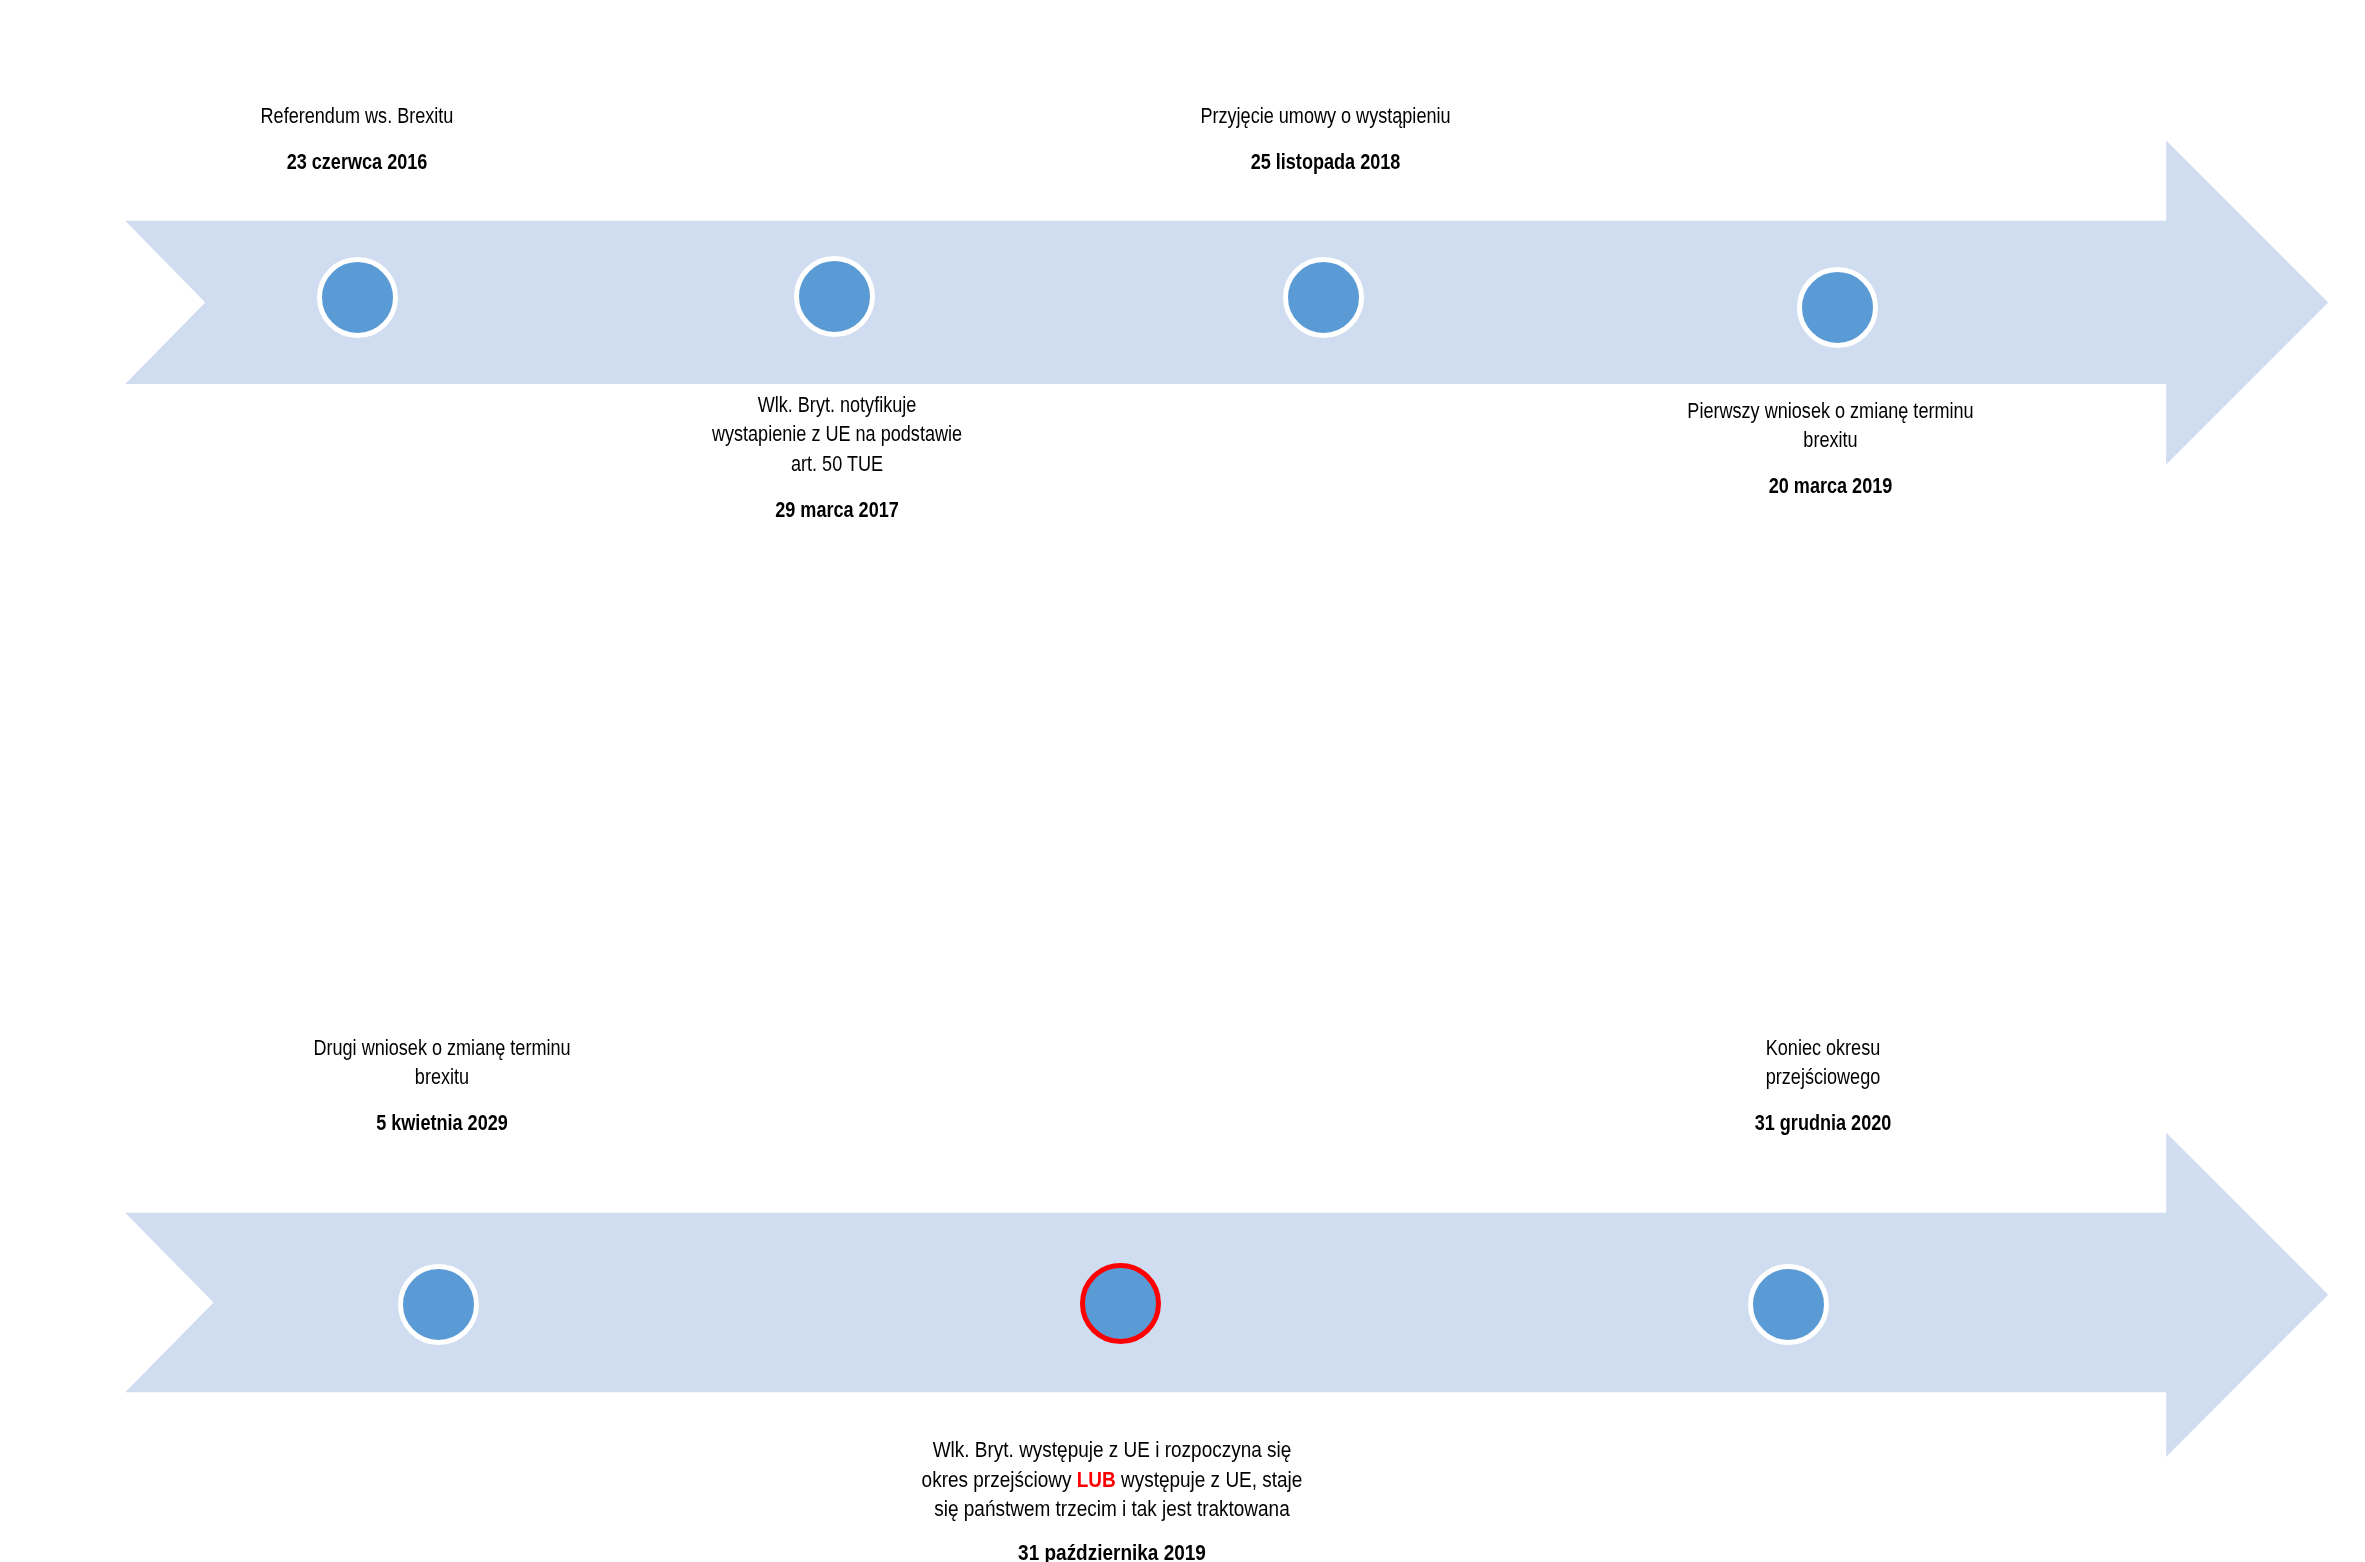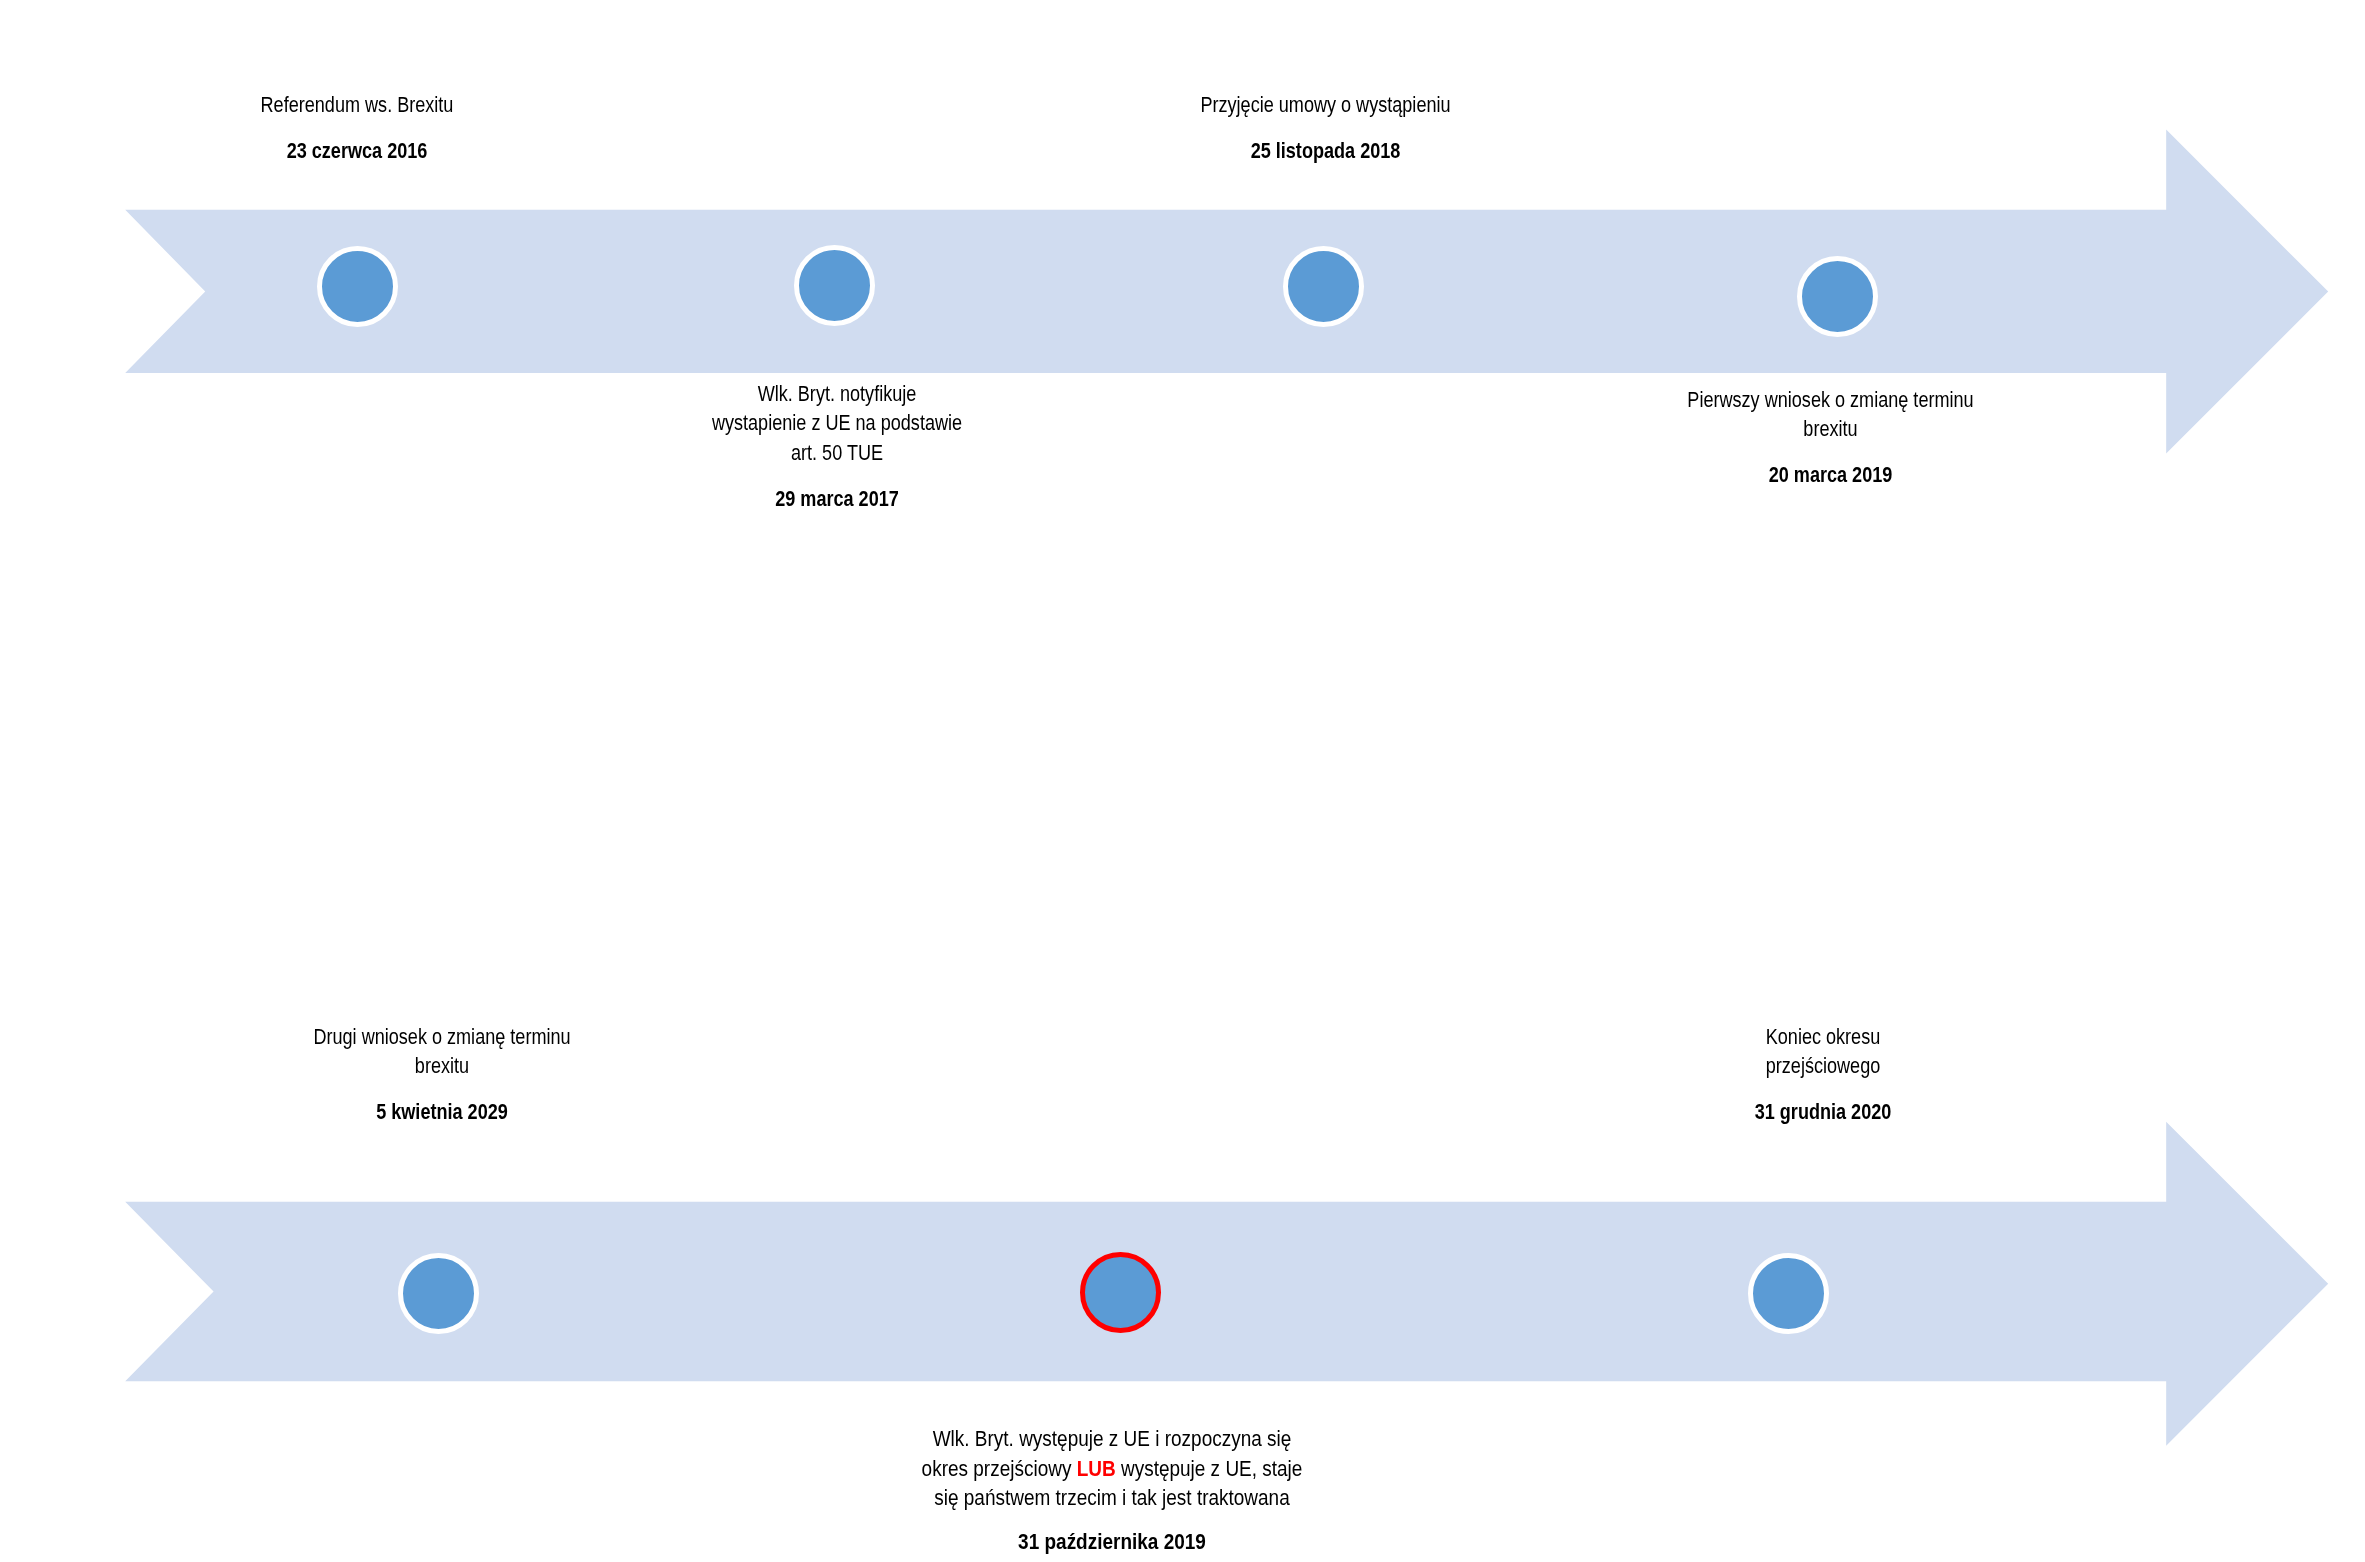--- a/index.html
+++ b/index.html
@@ -1,21 +1,21 @@
 <!DOCTYPE html>
 <html style="font-size:7.9px"><head>
 <meta charset="utf-8">
 <style>
   html,body{margin:0;padding:0;background:#ffffff;}
   body{
     width:2366px;height:1562px;position:relative;overflow:hidden;
     font-family:"Liberation Sans","DejaVu Sans",sans-serif;
     color:#000000;
   }
-  #stage{position:absolute;left:0;top:1px;width:2366px;height:1354px;}
+  #stage{position:absolute;left:0;top:12px;width:2366px;height:1354px;}
   .band-svg{position:absolute;left:0;top:0;width:2366px;height:1562px;pointer-events:none;}
 
   .node{
     position:absolute;border-radius:50%;
     background:#5b9bd5;
     box-sizing:border-box;
   }
   .node.ring-white{border:5.4px solid #ffffff;}
   .node.ring-red{border:5.4px solid #ff0000;}
 

